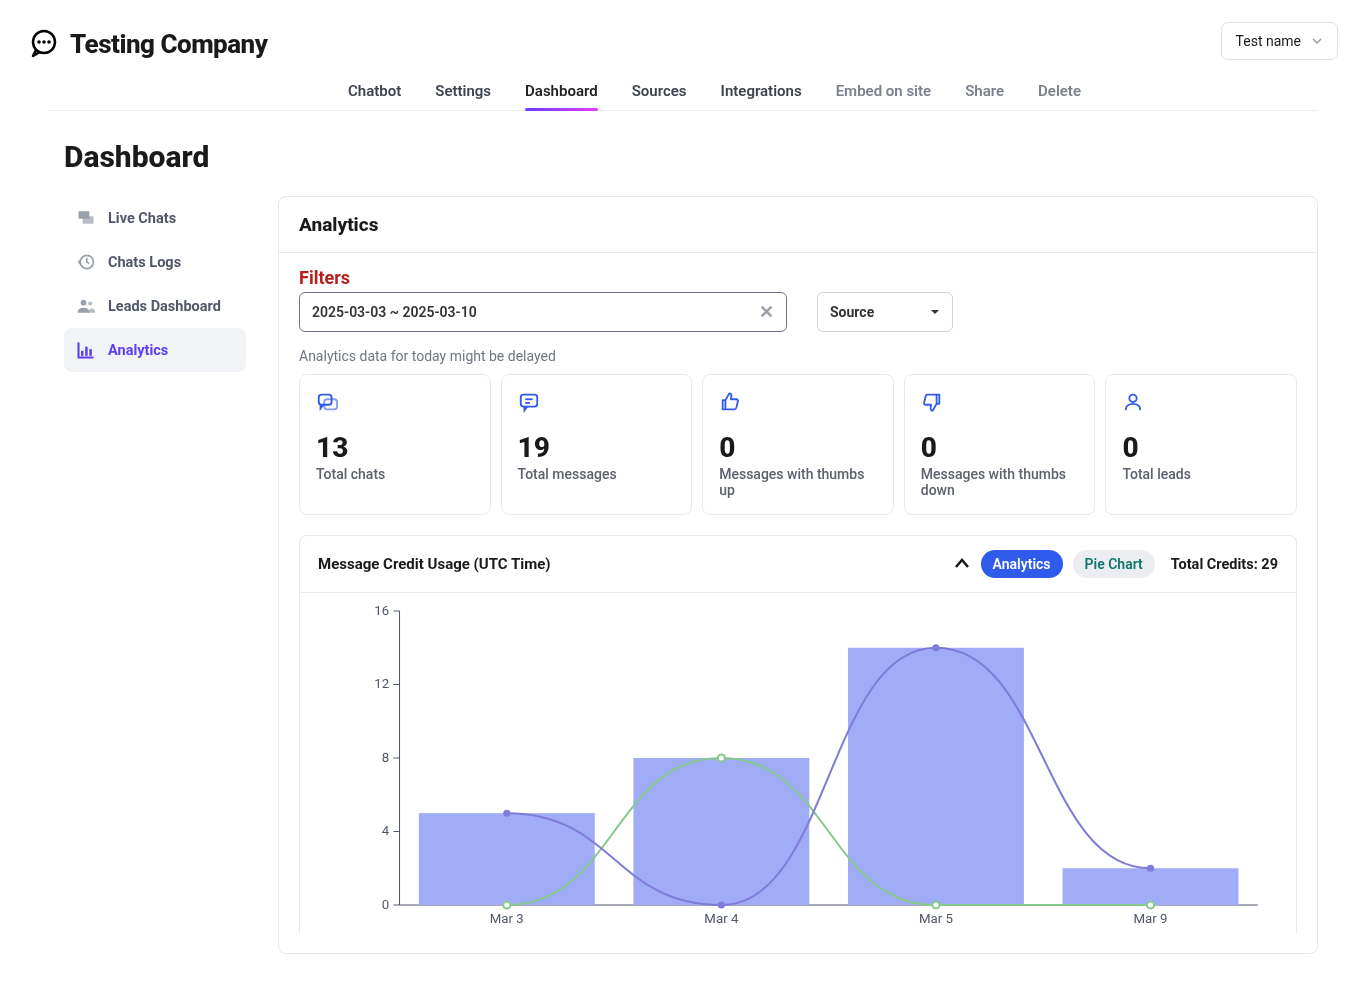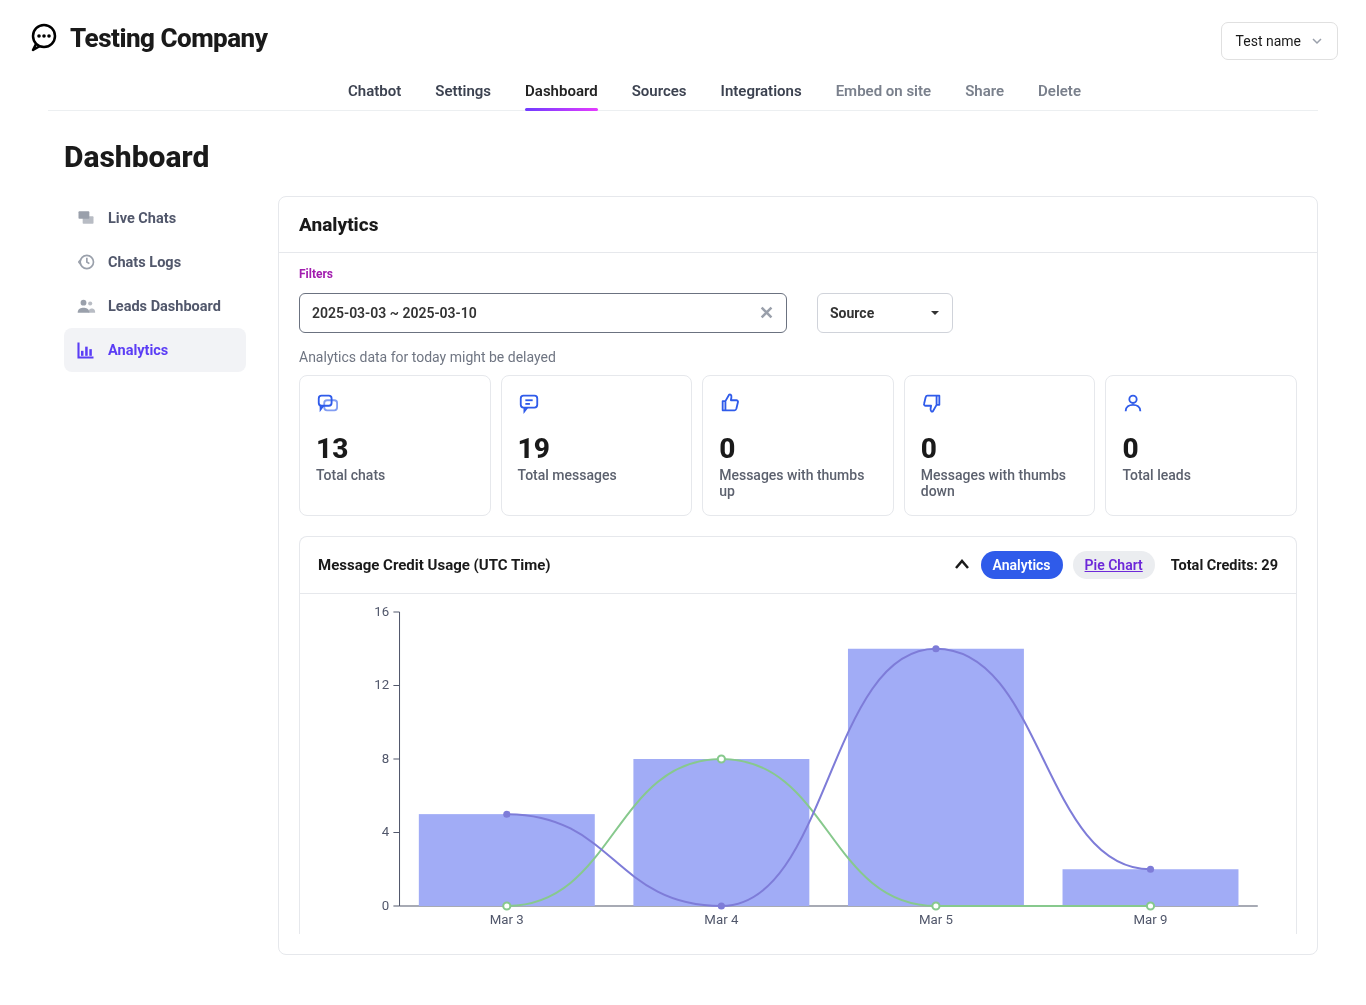--- a/index.html
+++ b/index.html
@@ -1,17 +1,17 @@
 <!DOCTYPE html>
 <html><head>
 <meta charset="utf-8">
 <style>
 * { box-sizing: border-box; margin: 0; padding: 0; }
 body { font-family: -apple-system, BlinkMacSystemFont, "Segoe UI", Roboto, sans-serif; background: #fff; color: #1a1a1a; width: 1366px; }
-.header { display: flex; align-items: flex-start; justify-content: space-between; padding: 22px 28px 12px 28px; }
+.header { display: flex; align-items: flex-end; justify-content: space-between; padding: 22px 28px 12px 28px; }
 .brand { display: flex; align-items: center; gap: 10px; }
 .brand-logo { width: 32px; height: 32px; }
 .brand-name { font-size: 26px; font-weight: 800; letter-spacing: -0.5px; }
 .user-select { border: 1px solid #e0e0e0; border-radius: 7px; padding: 10px 14px; display: flex; align-items: center; gap: 10px; cursor: pointer; font-weight: 400; font-size: 14px; }
 .chev { width: 12px; height: 12px; }
 .tabs { display: flex; gap: 34px; padding: 0 28px 0 300px; border-bottom: 1px solid #eceff1; margin: 0 48px; }
 .tab { padding: 10px 0; font-size: 15px; font-weight: 600; color: #3c4250; cursor: pointer; }
 .tab.inactive { color: #7a808c; }
 .tab.active { color: #232323; position: relative; }
 .tab.active::after { content: ""; position: absolute; left: 0; right: 0; bottom: -1px; height: 3px; background: linear-gradient(90deg, #6f3bff, #e53bff); border-radius: 2px; }
@@ -21,39 +21,39 @@
 .sidebar { width: 182px; flex-shrink: 0; }
 .side-item { display: flex; align-items: center; gap: 12px; padding: 12px 12px; border-radius: 8px; font-size: 14.5px; font-weight: 700; color: #51576b; cursor: pointer; }
 .side-item.active { background: #f2f3f6; color: #5b3df5; }
 .side-item svg { width: 20px; height: 20px; }
 .side-item.active svg { color: #5b3df5; }
 .side-item:not(.active) svg { color: #9aa0ab; }
 .content { flex: 1; }
 .panel { border: 1px solid #e6e8ec; border-radius: 8px; }
 .panel-title { font-size: 19px; font-weight: 800; padding: 16px 20px; border-bottom: 1px solid #e6e8ec; }
 .filters { padding: 14px 20px 0 20px; }
-.filters-label { font-size: 12px; font-weight: 700; color: #a21caf; margin-bottom: 12px; }
+.filters-label { font-size: 18px; font-weight: 700; color: #b91c1c; margin-bottom: 4px; }
 .filter-row { display: flex; gap: 30px; }
 .date-input { width: 488px; border: 1px solid #6b7280; border-radius: 6px; padding: 10px 12px; display: flex; align-items: center; justify-content: space-between; font-size: 14px; font-weight: 600; color: #333; }
 .clear-x { color: #9aa0ab; font-size: 18px; cursor: pointer; line-height: 1; }
 .source-dd { width: 136px; border: 1px solid #d0d3da; border-radius: 6px; padding: 10px 12px; display: flex; align-items: center; justify-content: space-between; font-size: 14px; font-weight: 700; color: #333; cursor: pointer; }
 .note { font-size: 14px; color: #6f7582; padding: 16px 20px 10px 20px; }
 .stats { display: flex; gap: 10px; padding: 0 20px 20px 20px; }
 .stat { flex: 1; border: 1px solid #e6e8ec; border-radius: 8px; padding: 16px 16px; }
 .stat-icon { color: #2f5bea; margin-bottom: 14px; }
 .stat-icon svg { width: 22px; height: 22px; }
 .stat-val { font-size: 28px; font-weight: 800; }
 .stat-lbl { font-size: 14px; color: #5c616e; margin-top: 2px; font-weight: 500; }
 .chart-panel { margin: 0 20px 20px 20px; border: 1px solid #e6e8ec; border-radius: 8px 8px 0 0; border-bottom: none; }
 .chart-header { display: flex; align-items: center; justify-content: space-between; padding: 14px 18px; border-bottom: 1px solid #e6e8ec; }
 .chart-title { font-size: 15px; font-weight: 700; }
 .chart-ctrls { display: flex; align-items: center; gap: 10px; }
 .pill { padding: 6px 12px; border-radius: 16px; font-size: 14px; font-weight: 600; cursor: pointer; }
 .pill.primary { background: #2f5bea; color: #fff; }
-.pill.secondary { background: #ebedf0; color: #6d28d9; text-decoration: underline; }
+.pill.secondary { background: #ebedf0; color: #0f766e; }
 .credits { font-size: 14.5px; font-weight: 700; margin-left: 6px; }
 .chart-body { padding: 10px 28px 0 28px; }
 .chart-svg { width: 100%; height: 330px; display: block; }
 .axis-text { font-size: 13px; fill: #51576b; }
 .ytxt { text-anchor: end; }
 .xtxt { text-anchor: middle; }
 .bar { fill: #a1acf6; }
 .line1 { fill: none; stroke: #7e7cd8; stroke-width: 2; }
 .line2 { fill: none; stroke: #87c98d; stroke-width: 2; }
 .dot1 { fill: #7e7cd8; }

